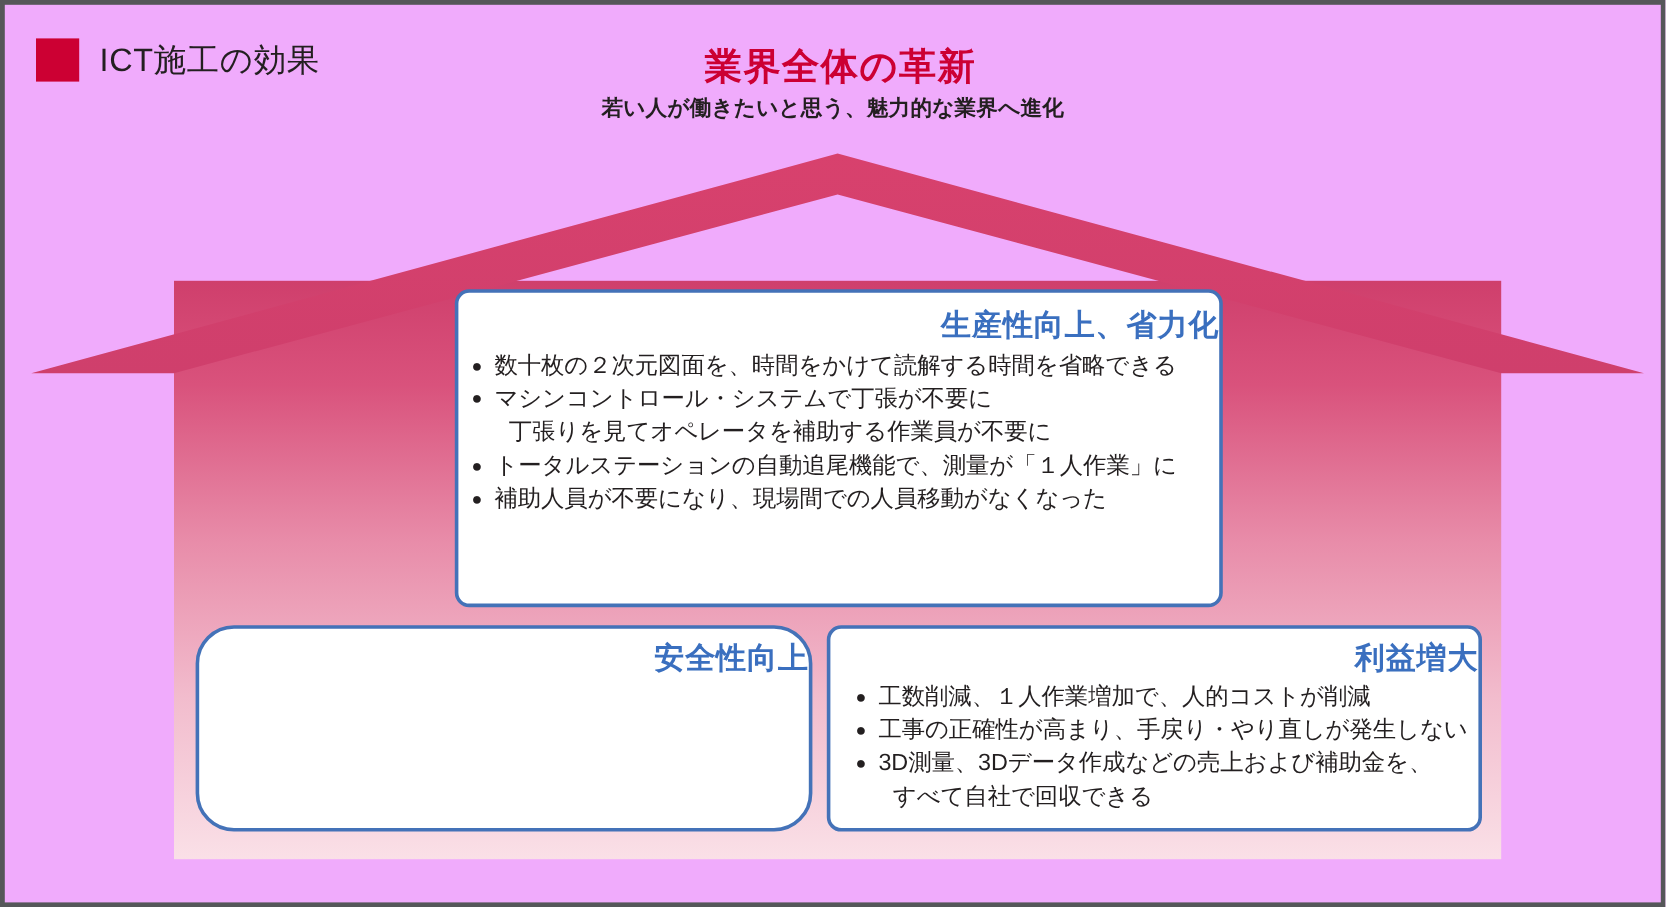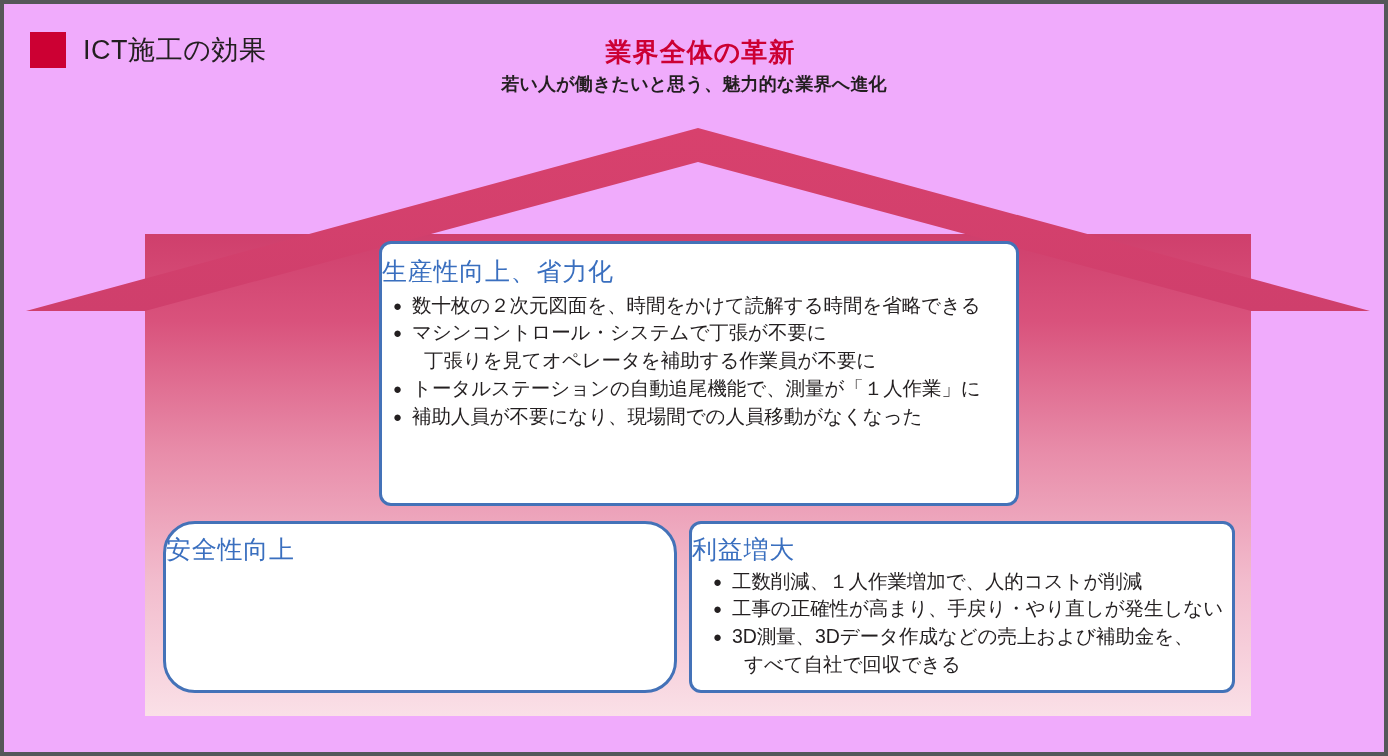--- a/index.html
+++ b/index.html
@@ -46,21 +46,21 @@
 
   
   .title-block {
     position: absolute;
     left: 0;
     right: 0;
     top: 33px;
     text-align: center;
   }
   .main-title {
-    font-size: 26px;
+    font-size: 31px;
     font-weight: bold;
     color: #cc0033;
     letter-spacing: 0.04em;
     line-height: 1.2;
     padding-left: 13px;
   }
   .sub-title {
     margin-top: 6px;
     font-size: 18px;
     font-weight: bold;
@@ -101,23 +101,23 @@
     border-radius: 32px;
   }
   .card-right {
     left: 685px;
     top: 517px;
     width: 546px;
     height: 172px;
   }
 
   .card-heading {
-    text-align: left;
+    text-align: right;
     font-size: 25px;
-    font-weight: normal;
+    font-weight: bold;
     color: #3a6fbf;
     letter-spacing: 0.03em;
     margin: 13px 0 6px 0;
     line-height: 1.15;
   }
   .card-left .card-heading,
   .card-right .card-heading {
     margin: 11px 0 4px 0;
   }
 

